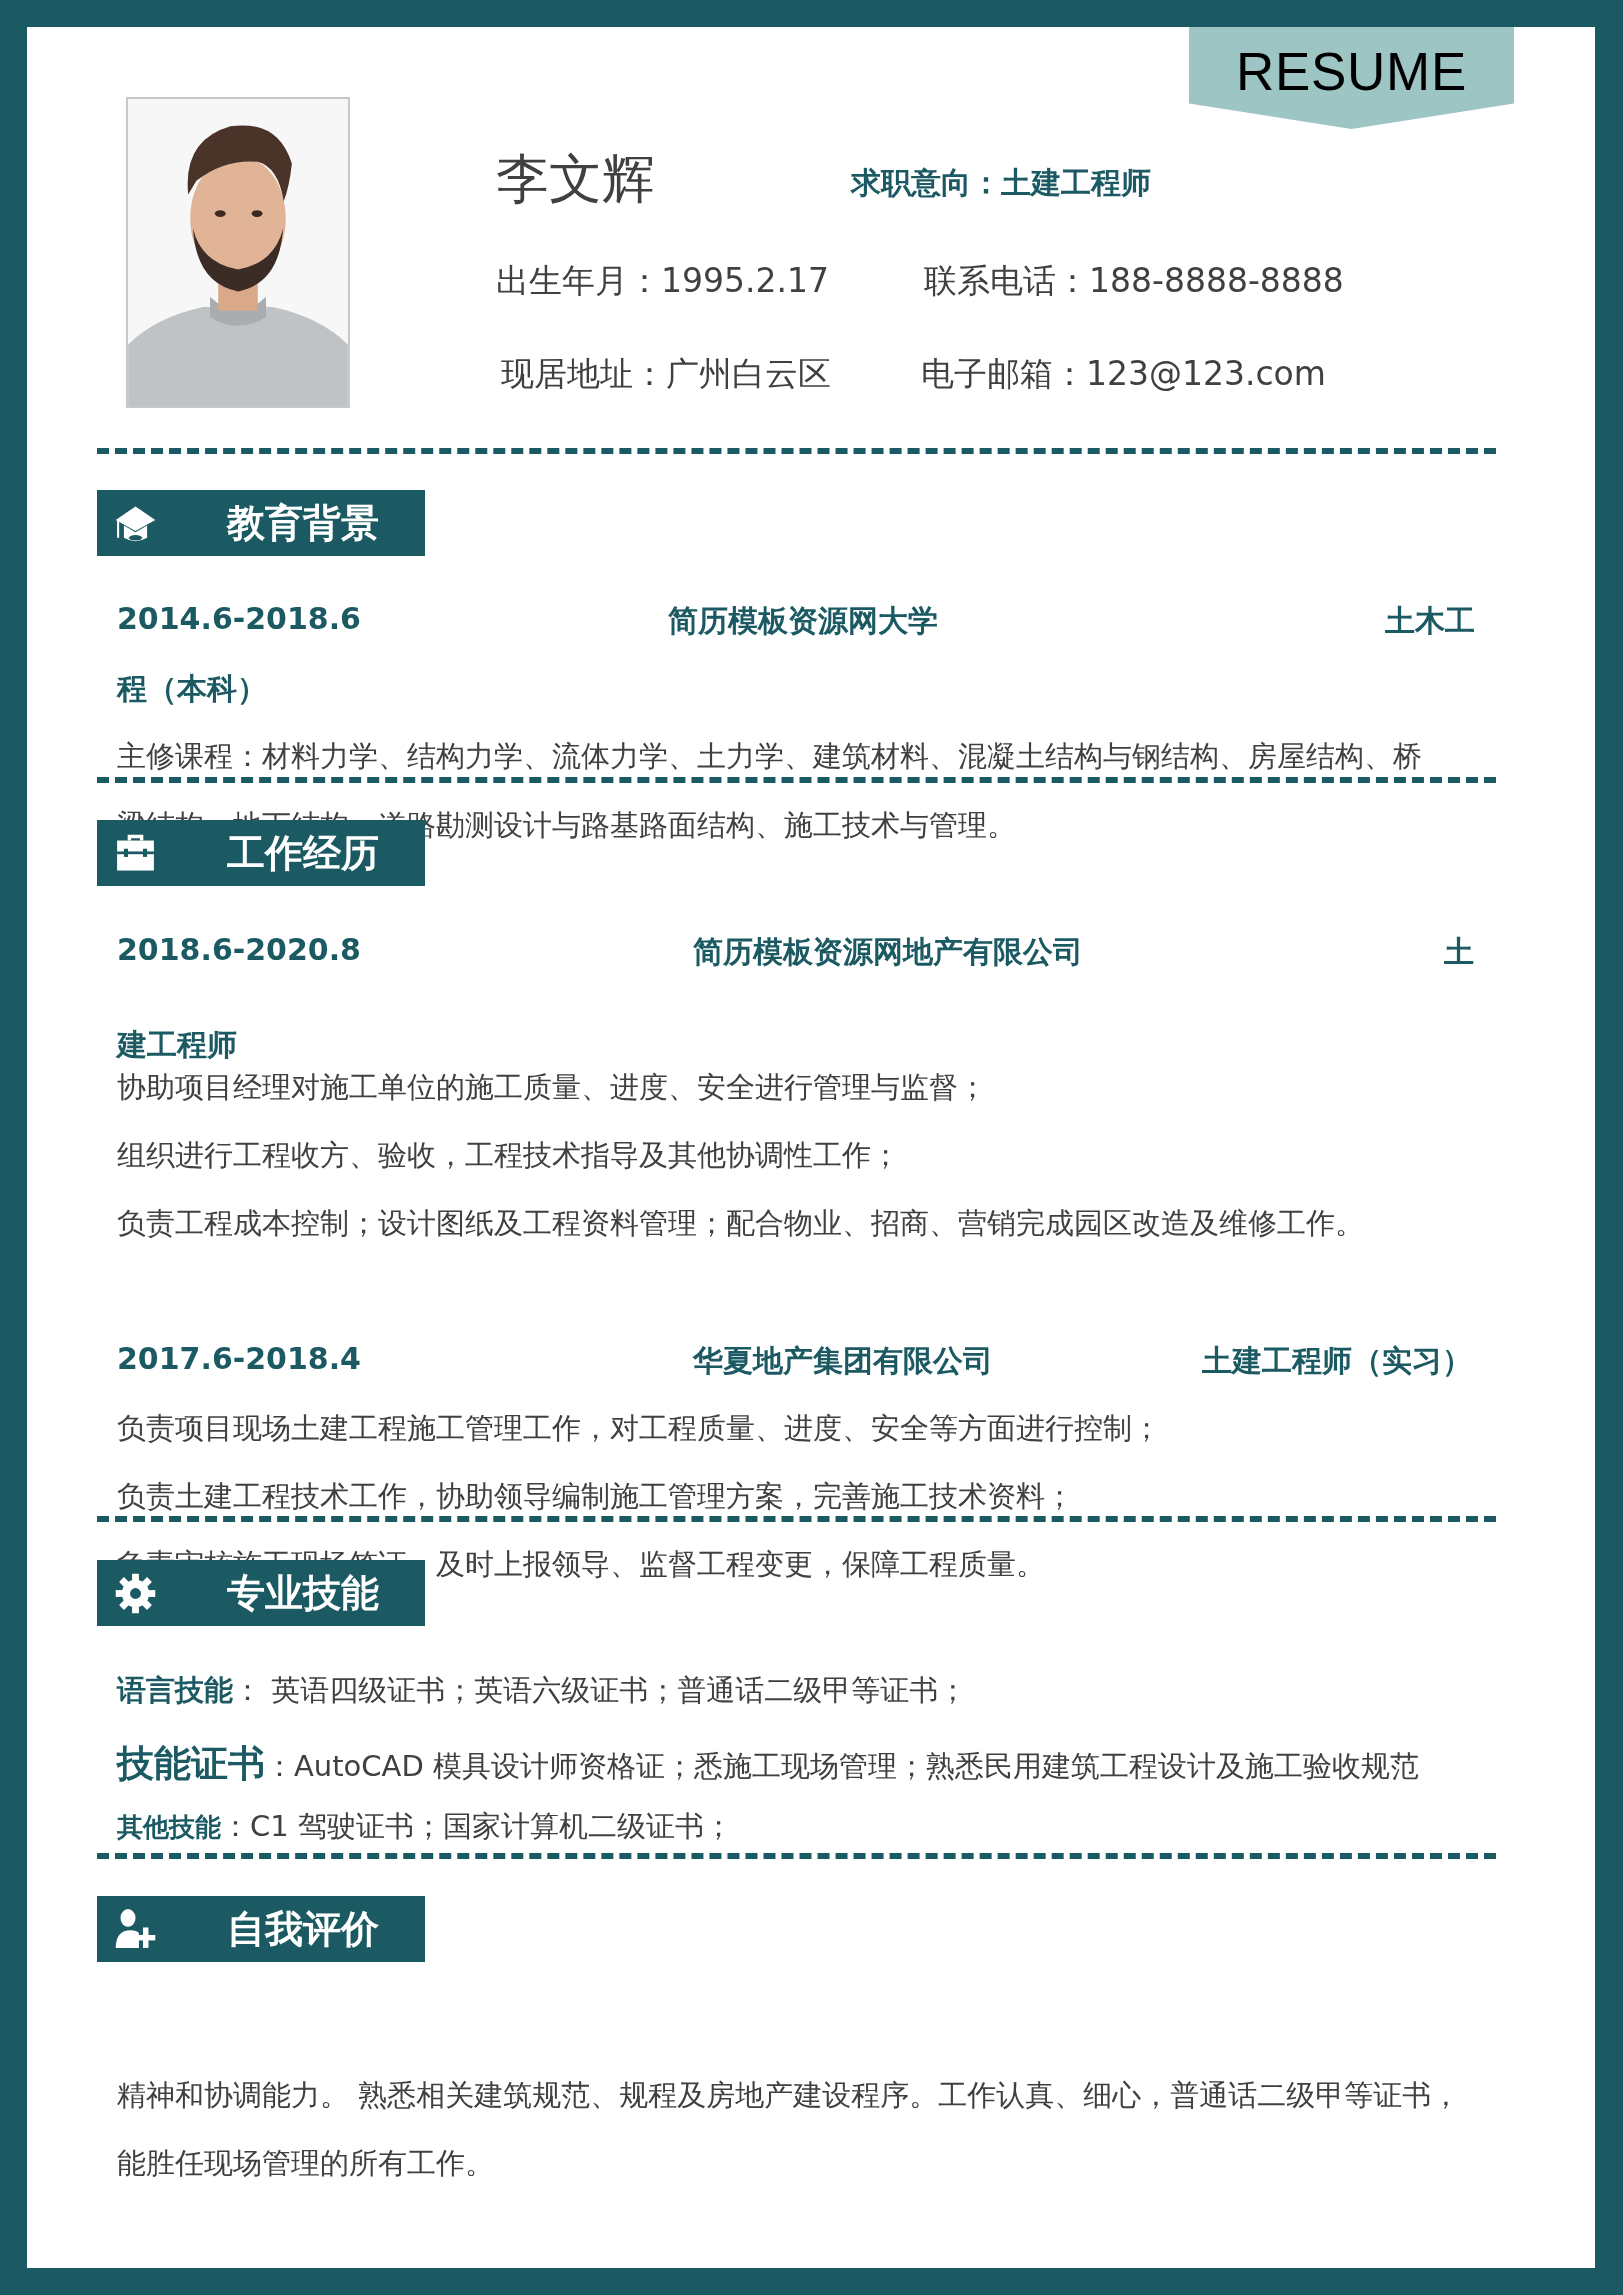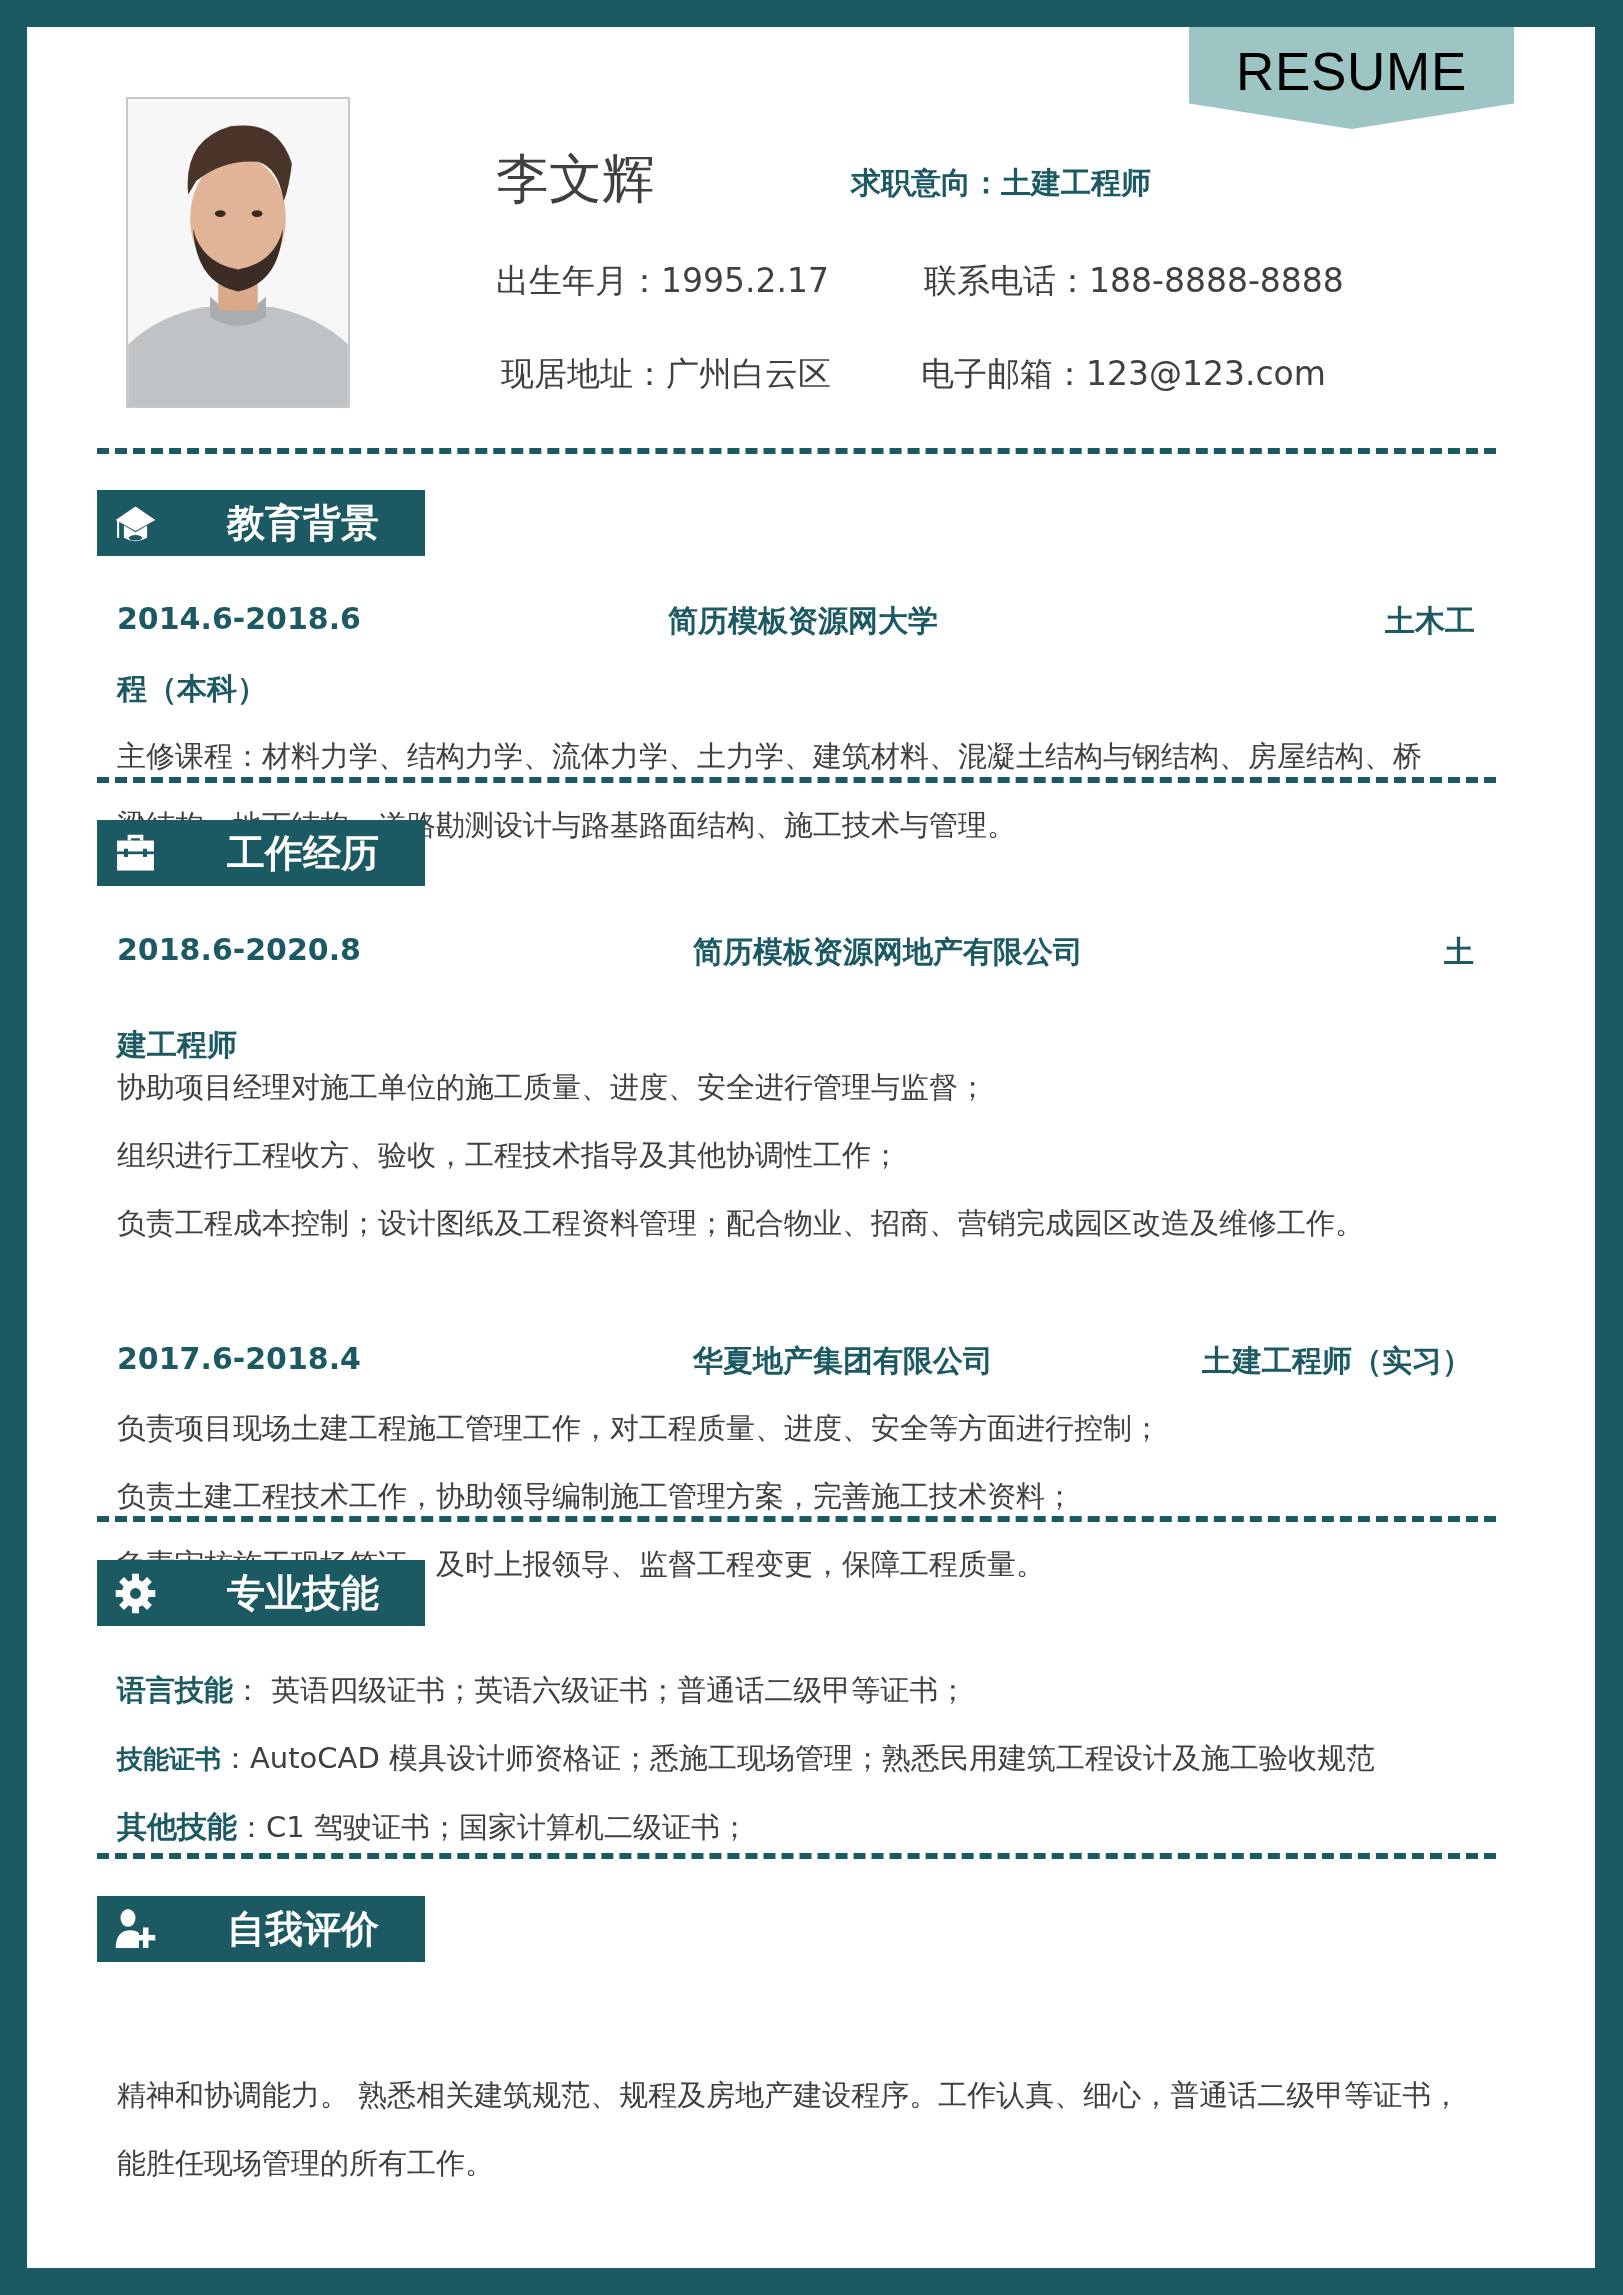--- a/index.html
+++ b/index.html
@@ -115,24 +115,24 @@
       </g>
       <circle cx="33" cy="33" r="8" fill="#1c5a63"></circle>
     </svg>
     <span class="label">专业技能</span>
   </div>
 
   <div class="abs body" style="left:90px;top:1644px;">
     <span class="bold-teal" style="font-size:29px;">语言技能</span><span>：</span><span>  英语四级证书；英语六级证书；普通话二级甲等证书；</span>
   </div>
   <div class="abs body" style="left:90px;top:1712px;">
-    <span class="bold-teal" style="font-size:26px;">技能证书</span><span>：</span><span>AutoCAD 模具设计师资格证；悉施工现场管理；熟悉民用建筑工程设计及施工验收规范</span>
+    <span class="bold-teal" style="font-size:37px;">技能证书</span><span>：</span><span>AutoCAD 模具设计师资格证；悉施工现场管理；熟悉民用建筑工程设计及施工验收规范</span>
   </div>
   <div class="abs body" style="left:90px;top:1780px;">
-    <span class="bold-teal" style="font-size:30px;">其他技能</span><span>：</span><span>C1 驾驶证书；国家计算机二级证书；</span>
+    <span class="bold-teal" style="font-size:26px;">其他技能</span><span>：</span><span>C1 驾驶证书；国家计算机二级证书；</span>
   </div>
 
   <div class="dash" style="top:1826px;"></div>
 
   <div class="sec" style="top:1869px;">
     <svg class="icon" viewBox="0 0 66 66">
       <g fill="#fff">
         <ellipse cx="22" cy="16" rx="11" ry="13"></ellipse>
         <path d="M4 60 Q4 34 26 34 Q34 34 38 38 L38 60 Z"></path>
         <rect x="44" y="30" width="8" height="30"></rect>

